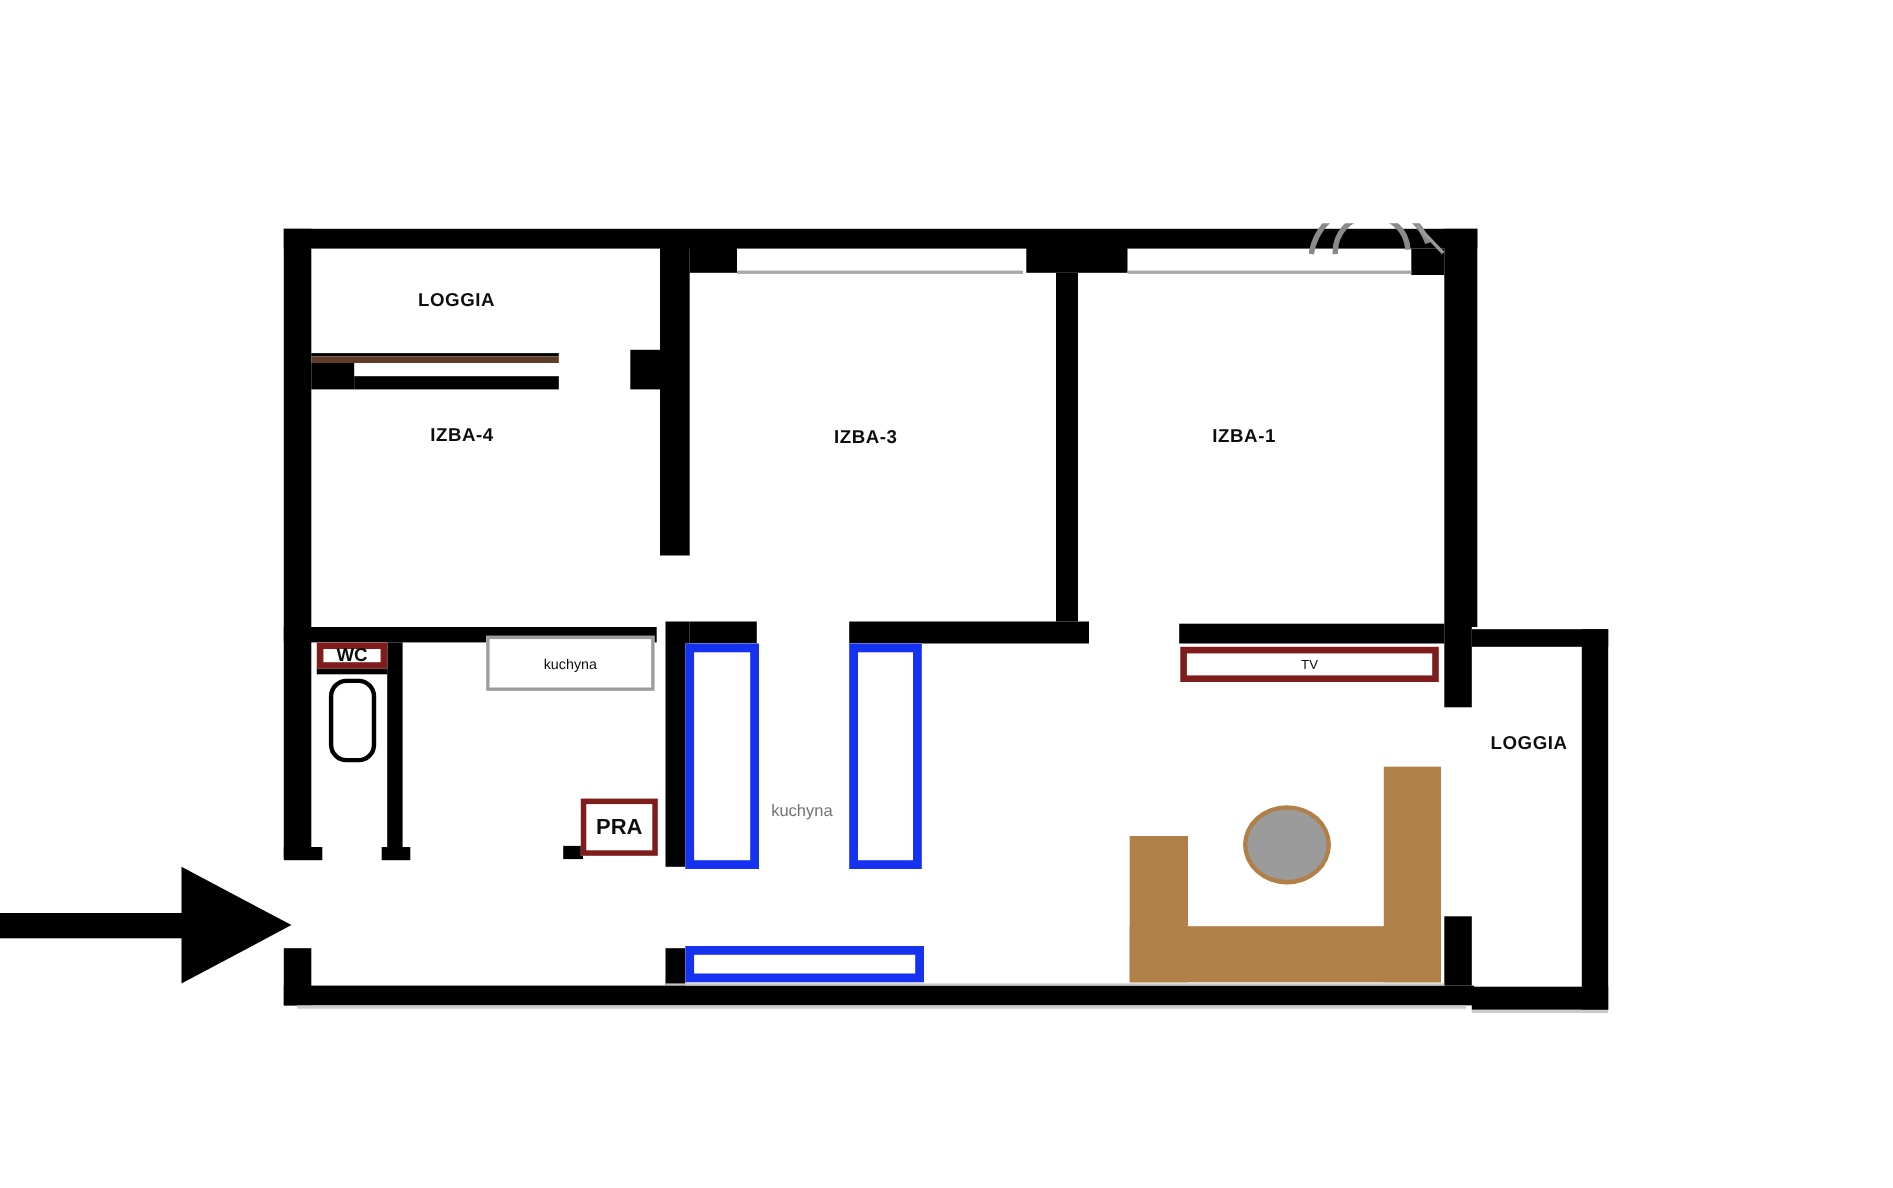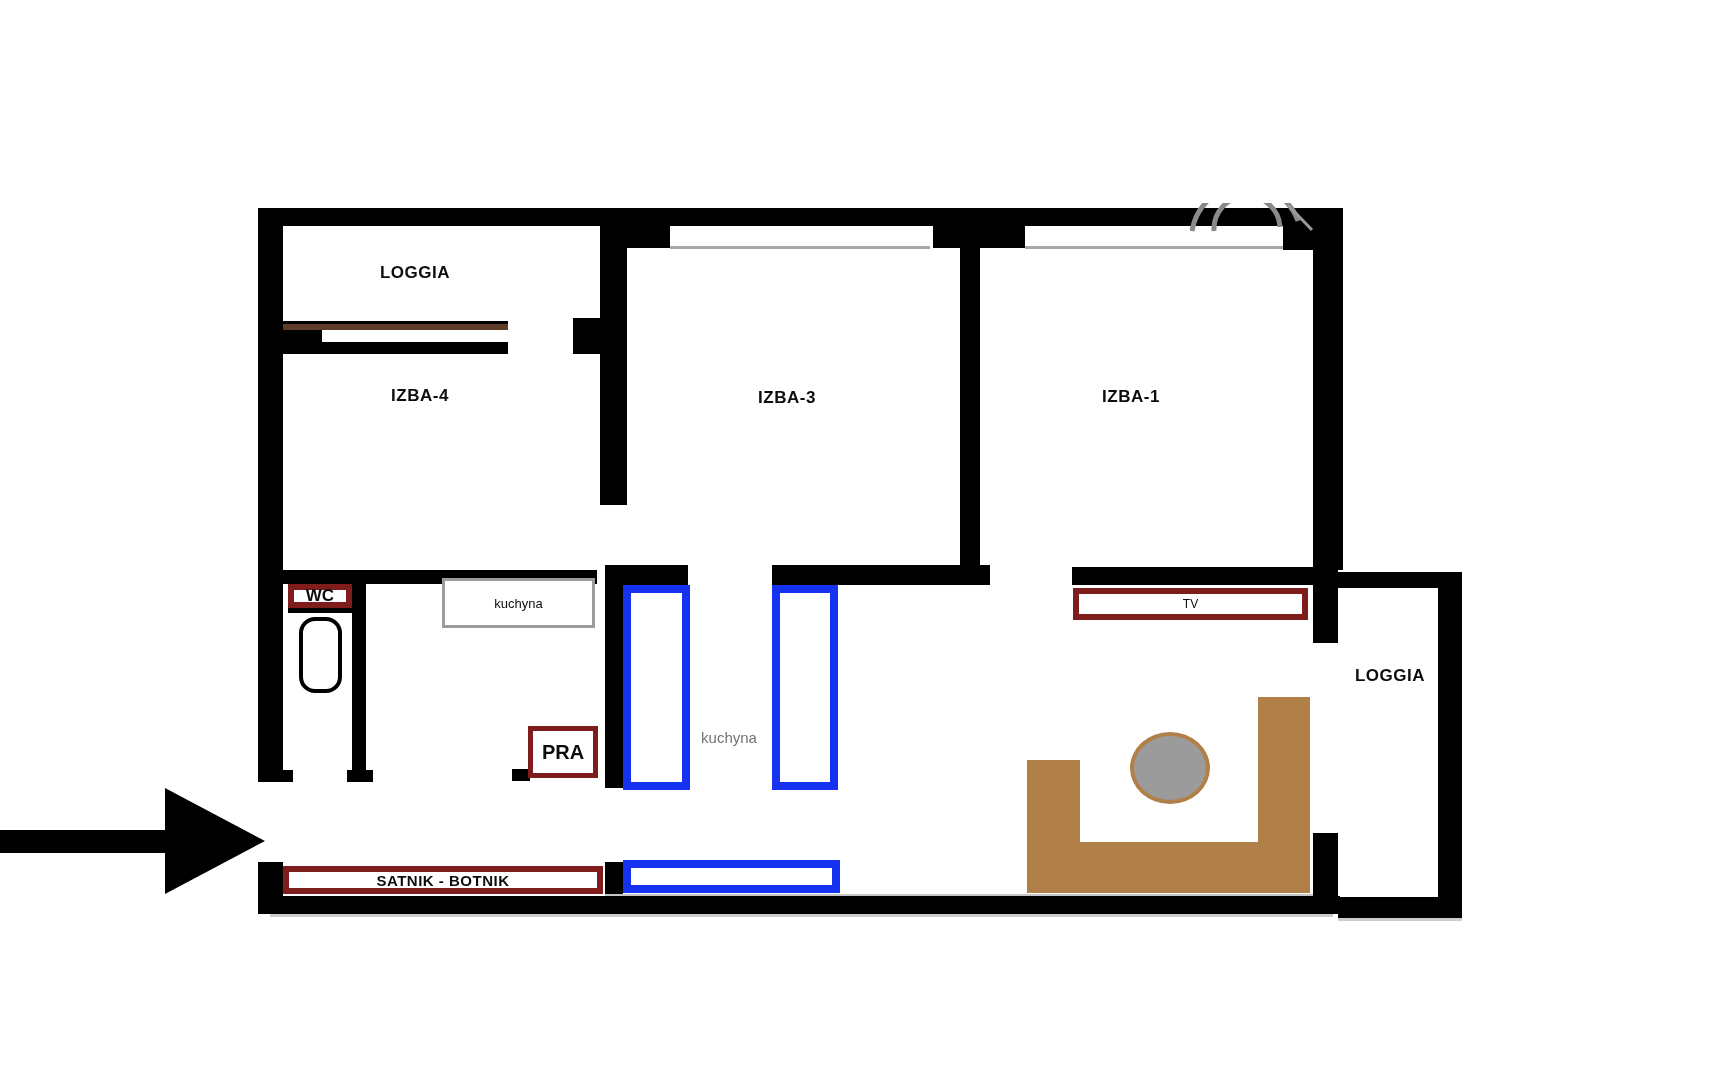--- a/index.html
+++ b/index.html
@@ -96,23 +96,20 @@
     <span>WC</span>
   </div>
   <div id="toilet"></div>
   <div class="boxed-gray" style="left:442px;top:578px;width:153px;height:50px;font-size:13px;">
     <span>kuchyna</span>
   </div>
   <div class="boxed" style="left:528px;top:726px;width:70px;height:52px;border-width:5px;font-weight:bold;font-size:20px;">
     <span>PRA</span>
   </div>
 
-  <div class="boxed" style="left:283px;top:866px;width:320px;height:28px;font-weight:bold;font-size:15px;letter-spacing:.5px;">
-    <span>SATNIK - BOTNIK</span>
-  </div>
 
   <div class="boxed" style="left:1073px;top:588px;width:235px;height:32px;font-size:12px;">
     <span>TV</span>
   </div>
 
   <div class="counter" style="left:623px;top:585px;width:67px;height:205px;"></div>
   <div class="counter" style="left:772px;top:585px;width:66px;height:205px;"></div>
   <div class="counter" style="left:623px;top:860px;width:217px;height:33px;"></div>
 
   <div class="sofa" style="left:1027px;top:760px;width:53px;height:133px;"></div>

